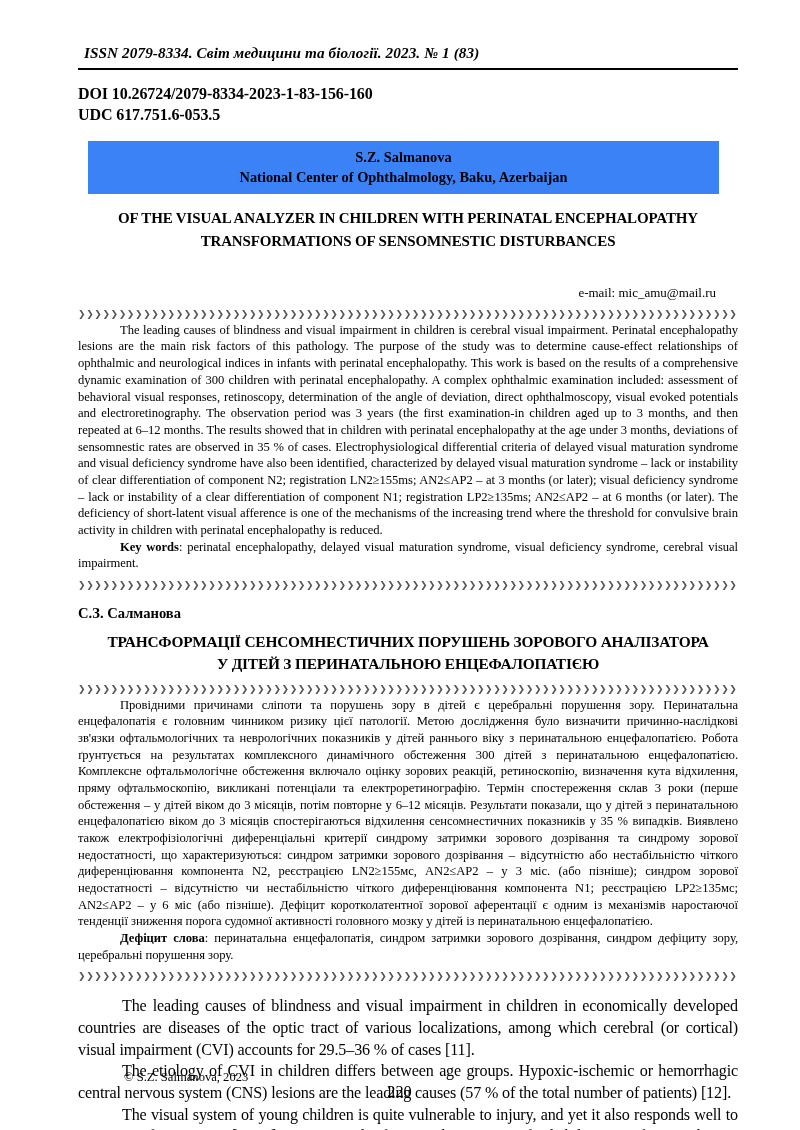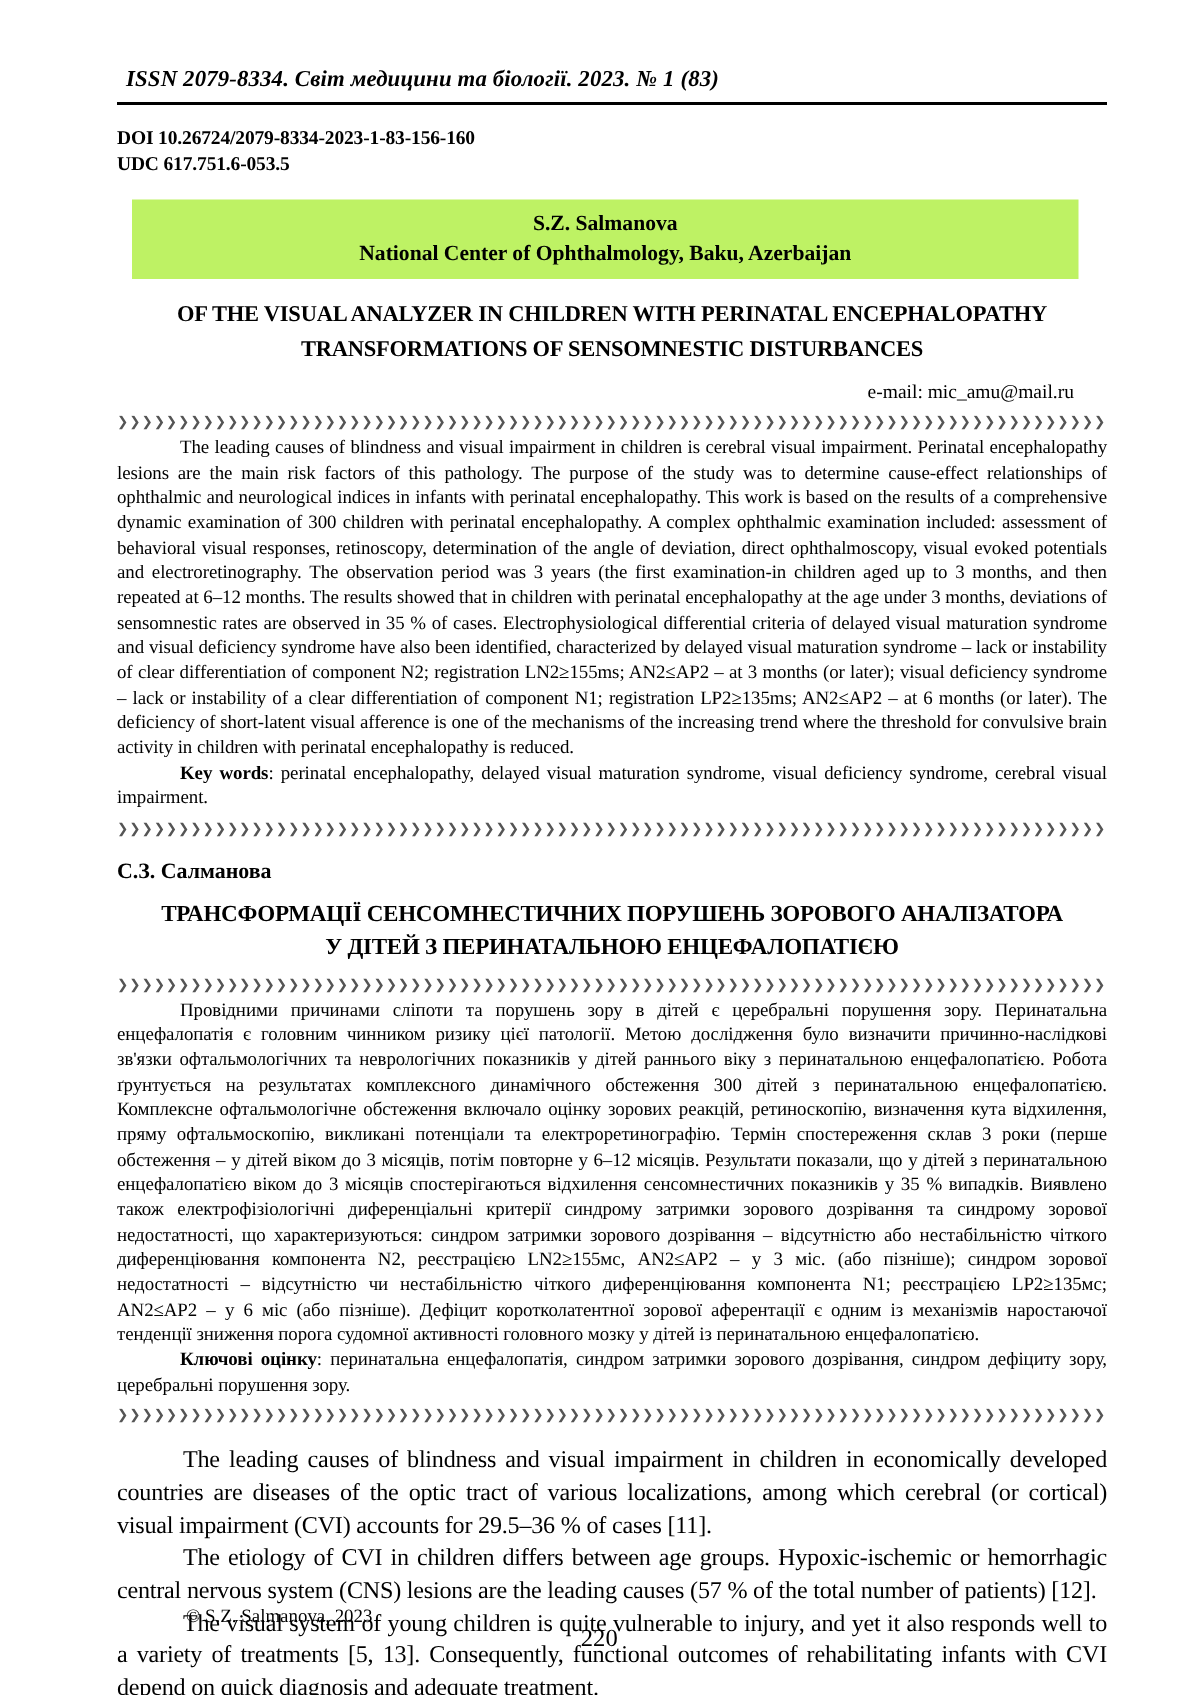--- a/index.html
+++ b/index.html
@@ -33,28 +33,28 @@
   }
   .head-rule {
     border: 0;
     border-top: 2.4px solid #000;
     margin: 0 0 13px 0;
   }
 
   
   .ident-line {
     font-weight: bold;
-    font-size: 13px;
+    font-size: 16px;
     line-height: 1.33;
     letter-spacing: -0.1px;
   }
 
   
   .author-band {
-    background: #bef264;
+    background: #3b82f6;
     margin: 15px 19px 0 10px;
     padding: 6px 0 7px 0;
     text-align: center;
   }
   .author-band .au-name {
     font-weight: bold;
     font-size: 14.4px;
     line-height: 1.42;
   }
   .author-band .au-affil {
@@ -68,21 +68,21 @@
     text-align: center;
     font-weight: bold;
     font-size: 15px;
     line-height: 1.48;
     margin: 13px 0 0 0;
     letter-spacing: -0.15px;
   }
   .email-line {
     text-align: right;
     font-size: 13px;
-    margin: 9px 22px 0 0;
+    margin: 33px 22px 0 0;
   }
 
   
   .chevron-rule {
     height: 11px;
     margin: 8px 0 1px 0;
     overflow: hidden;
     line-height: 11px;
     color: #555;
     font-size: 9px;
@@ -189,21 +189,21 @@
   <div class="chevron-rule">❯❯❯❯❯❯❯❯❯❯❯❯❯❯❯❯❯❯❯❯❯❯❯❯❯❯❯❯❯❯❯❯❯❯❯❯❯❯❯❯❯❯❯❯❯❯❯❯❯❯❯❯❯❯❯❯❯❯❯❯❯❯❯❯❯❯❯❯❯❯❯❯❯❯❯❯❯❯❯❯❯❯❯❯❯❯❯❯❯❯❯❯❯❯❯❯❯❯❯❯❯❯❯❯❯❯❯❯❯❯❯❯❯❯❯❯❯❯❯❯</div>
 
   <div class="ua-author">С.З. Салманова</div>
   <div class="ua-title">
     <div>ТРАНСФОРМАЦІЇ СЕНСОМНЕСТИЧНИХ ПОРУШЕНЬ ЗОРОВОГО АНАЛІЗАТОРА</div>
     <div>У ДІТЕЙ З ПЕРИНАТАЛЬНОЮ ЕНЦЕФАЛОПАТІЄЮ</div>
   </div>
 
   <div class="chevron-rule">❯❯❯❯❯❯❯❯❯❯❯❯❯❯❯❯❯❯❯❯❯❯❯❯❯❯❯❯❯❯❯❯❯❯❯❯❯❯❯❯❯❯❯❯❯❯❯❯❯❯❯❯❯❯❯❯❯❯❯❯❯❯❯❯❯❯❯❯❯❯❯❯❯❯❯❯❯❯❯❯❯❯❯❯❯❯❯❯❯❯❯❯❯❯❯❯❯❯❯❯❯❯❯❯❯❯❯❯❯❯❯❯❯❯❯❯❯❯❯❯</div>
   <p class="abstract">Провідними причинами сліпоти та порушень зору в дітей є церебральні порушення зору. Перинатальна енцефалопатія є головним чинником ризику цієї патології. Метою дослідження було визначити причинно-наслідкові зв'язки офтальмологічних та неврологічних показників у дітей раннього віку з перинатальною енцефалопатією. Робота ґрунтується на результатах комплексного динамічного обстеження 300 дітей з перинатальною енцефалопатією. Комплексне офтальмологічне обстеження включало оцінку зорових реакцій, ретиноскопію, визначення кута відхилення, пряму офтальмоскопію, викликані потенціали та електроретинографію. Термін спостереження склав 3 роки (перше обстеження – у дітей віком до 3 місяців, потім повторне у 6–12 місяців. Результати показали, що у дітей з перинатальною енцефалопатією віком до 3 місяців спостерігаються відхилення сенсомнестичних показників у 35 % випадків. Виявлено також електрофізіологічні диференціальні критерії синдрому затримки зорового дозрівання та синдрому зорової недостатності, що характеризуються: синдром затримки зорового дозрівання – відсутністю або нестабільністю чіткого диференціювання компонента N2, реєстрацією LN2≥155мс, AN2≤AP2 – у 3 міс. (або пізніше); синдром зорової недостатності – відсутністю чи нестабільністю чіткого диференціювання компонента N1; реєстрацією LP2≥135мс; AN2≤AP2 – у 6 міс (або пізніше). Дефіцит коротколатентної зорової аферентації є одним із механізмів наростаючої тенденції зниження порога судомної активності головного мозку у дітей із перинатальною енцефалопатією.</p>
-  <p class="keywords"><b>Ключові оцінку</b><span>: перинатальна енцефалопатія, синдром затримки зорового дозрівання, синдром дефіциту зору, церебральні порушення зору.</span></p>
+  <p class="keywords"><b>Дефіцит слова</b><span>: перинатальна енцефалопатія, синдром затримки зорового дозрівання, синдром дефіциту зору, церебральні порушення зору.</span></p>
   <div class="chevron-rule">❯❯❯❯❯❯❯❯❯❯❯❯❯❯❯❯❯❯❯❯❯❯❯❯❯❯❯❯❯❯❯❯❯❯❯❯❯❯❯❯❯❯❯❯❯❯❯❯❯❯❯❯❯❯❯❯❯❯❯❯❯❯❯❯❯❯❯❯❯❯❯❯❯❯❯❯❯❯❯❯❯❯❯❯❯❯❯❯❯❯❯❯❯❯❯❯❯❯❯❯❯❯❯❯❯❯❯❯❯❯❯❯❯❯❯❯❯❯❯❯</div>
 
   <div class="body-block">
     <p class="body-text">The leading causes of blindness and visual impairment in children in economically developed countries are diseases of the optic tract of various localizations, among which cerebral (or cortical) visual impairment (CVI) accounts for 29.5–36 % of cases [11].</p>
     <p class="body-text">The etiology of CVI in children differs between age groups. Hypoxic-ischemic or hemorrhagic central nervous system (CNS) lesions are the leading causes (57 % of the total number of patients) [12].</p>
     <p class="body-text">The visual system of young children is quite vulnerable to injury, and yet it also responds well to a variety of treatments [5, 13]. Consequently, functional outcomes of rehabilitating infants with CVI depend on quick diagnosis and adequate treatment.</p>
 
   </div>
 
   <div class="footer">

